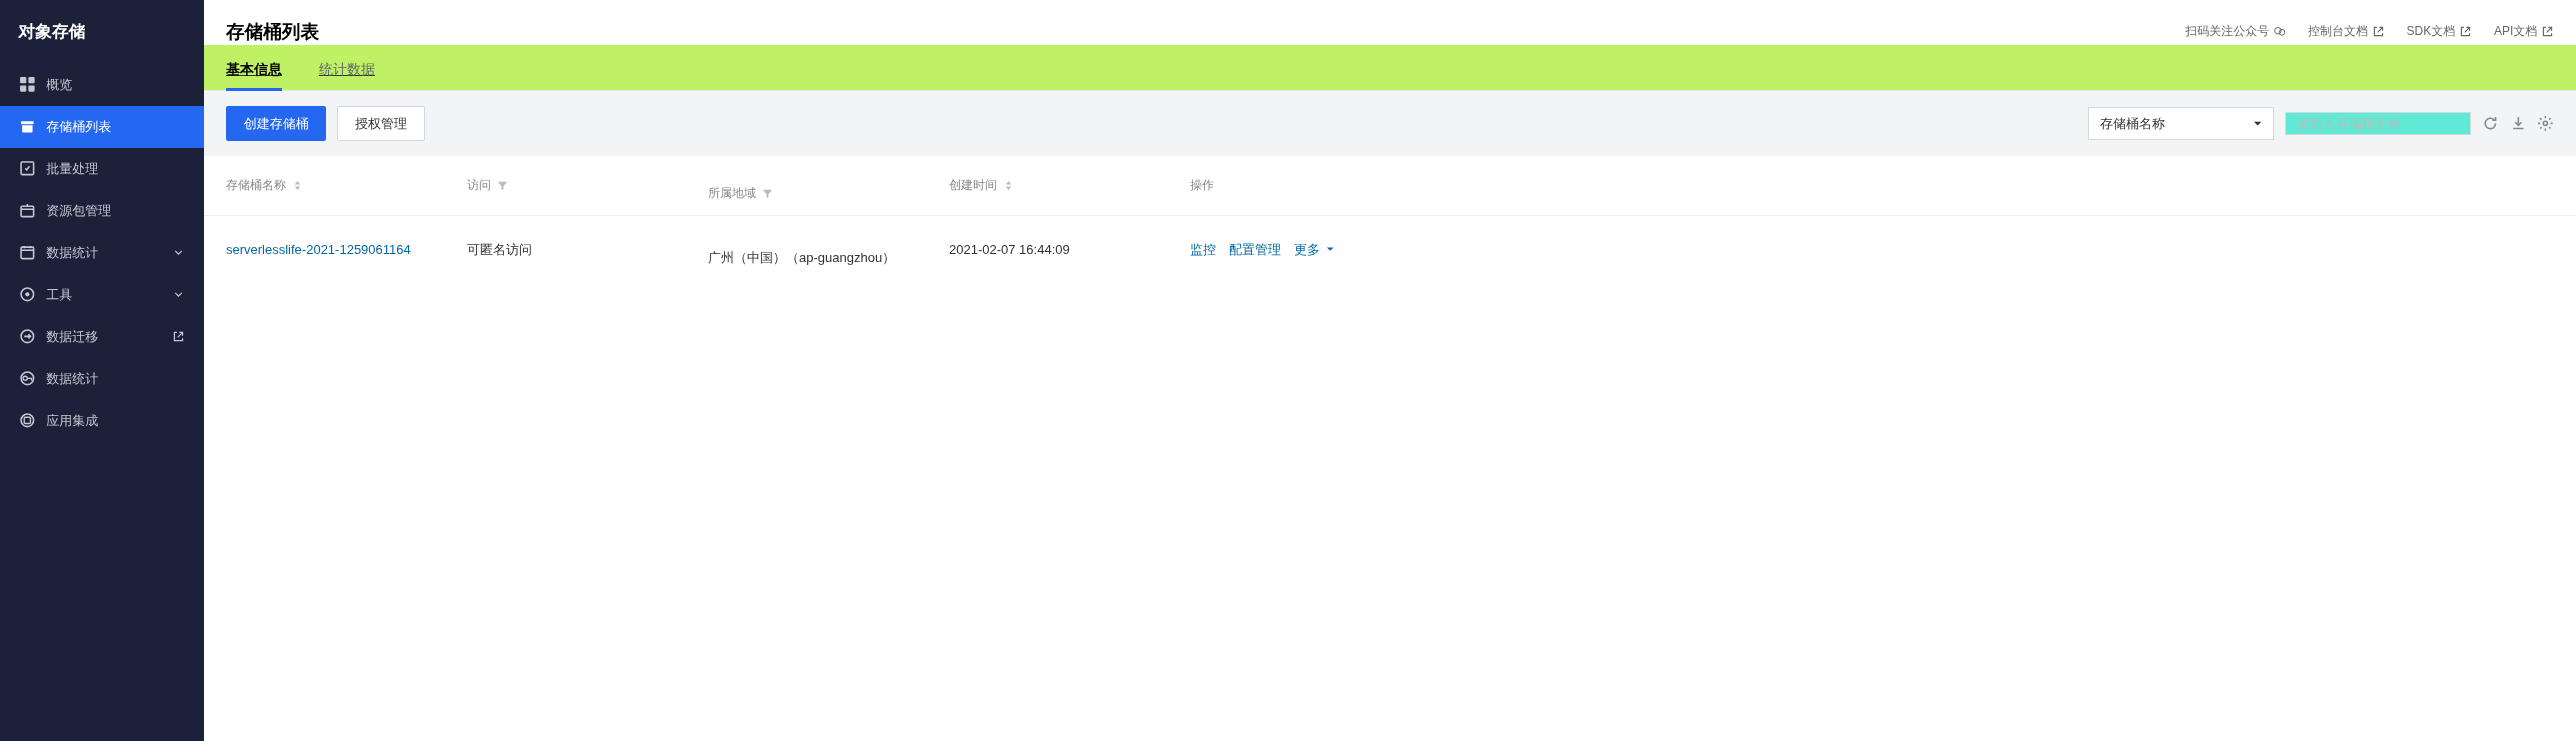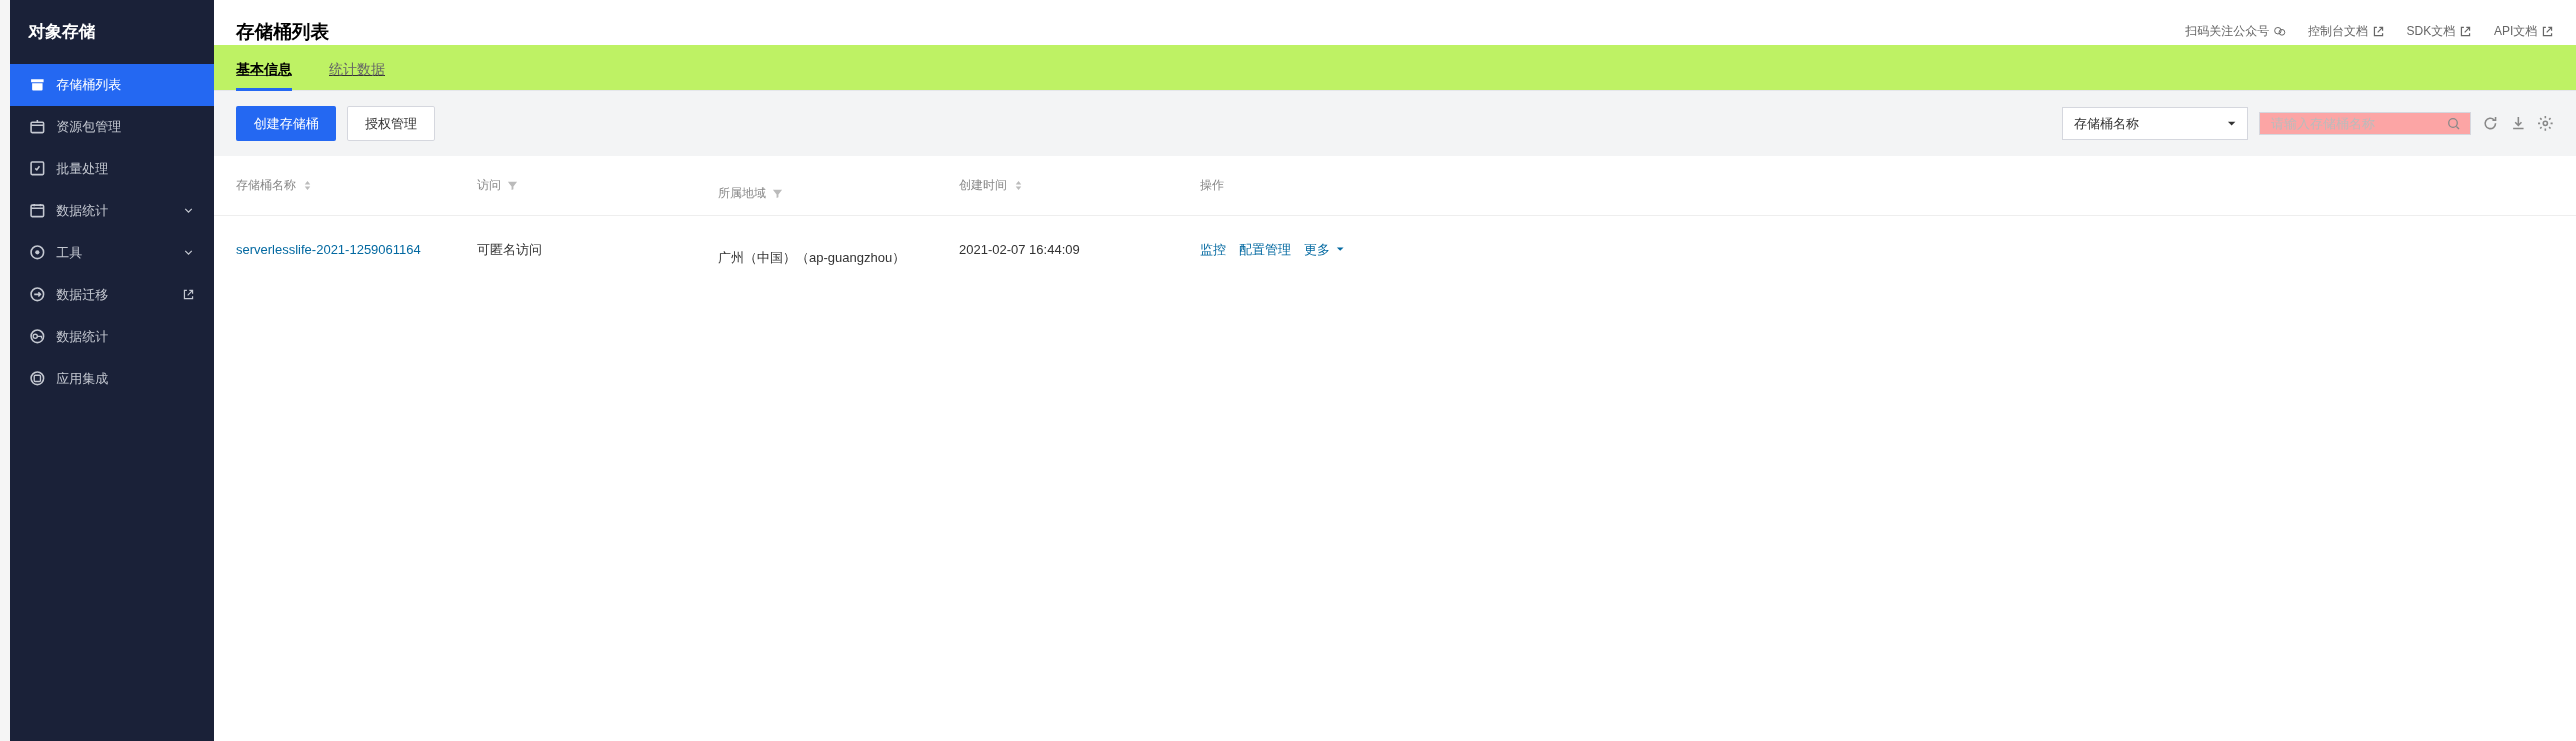--- a/index.html
+++ b/index.html
@@ -1,17 +1,17 @@
 <!DOCTYPE html>
 <html style="font-size:15px"><head>
   <meta charset="utf-8">
   <style>
     * { margin: 0; padding: 0; box-sizing: border-box; }
     body { font-family: -apple-system, BlinkMacSystemFont, "PingFang SC", "Microsoft YaHei", sans-serif; font-size: 13px; color: #333; background: #f5f5f5; }
-    .app { display: flex; min-height: 741px; padding-left: 10px; }
+    .app { display: flex; min-height: 741px; }
     
     
     .sidebar { width: 204px; background: #1a2138; color: #c4c8d1; flex-shrink: 0; }
     .sidebar-title { font-size: 16.7px; font-weight: 600; color: #fff; padding: 20.4px 18.6px; }
     .sidebar-menu { list-style: none; }
     .sidebar-item { display: flex; align-items: center; padding: 12px 18.6px; cursor: pointer; position: relative; }
     .sidebar-item.active { background: #2468f2; color: #fff; }
     .sidebar-item .icon { width: 16.7px; height: 16.7px; margin-right: 11px; flex-shrink: 0; display: flex; align-items: center; justify-content: center; }
     .sidebar-item .label { flex: 1; font-size: 13px; }
     .sidebar-item .ext-icon { width: 13px; height: 13px; margin-left: 5.6px; }
@@ -29,21 +29,21 @@
     .tab { padding-bottom: 11px; cursor: pointer; font-size: 14px; color: #666; position: relative; }
     .tab.active { color: #000; font-weight: 600; }
     .tab.active::after { content: ''; position: absolute; bottom: -0.9px; left: 0; right: 0; height: 2.8px; background: #2468f2; }
 
     .toolbar { display: flex; align-items: center; padding: 15px 22px; background: #f3f4f5; gap: 11px; }
     .btn { padding: 7.4px 16.7px; border: 0.9px solid transparent; border-radius: 1.9px; cursor: pointer; font-size: 13px; }
     .btn-primary { background: #2468f2; color: #fff; }
     .btn-secondary { background: #fff; border-color: #d5d7de; color: #333; }
     .toolbar-right { margin-left: auto; display: flex; gap: 11px; align-items: center; }
     .select { display: flex; align-items: center; background: #fff; border: 0.9px solid #d5d7de; padding: 6.5px 11px; width: 186px; cursor: pointer; justify-content: space-between; color: #333; }
-    .search-box { display: flex; align-items: center; background: #fca5a5; border: 0.9px solid #d5d7de; padding: 1.9px 9.3px 1.9px 11px; width: 212px; }
+    .search-box { display: flex; align-items: center; background: #5eead4; border: 0.9px solid #d5d7de; padding: 1.9px 9.3px 1.9px 11px; width: 186px; }
     .search-box input { border: none; outline: none; flex: 1; font-size: 13px; background: transparent; }
     .search-box input::placeholder { color: #bbb; }
     .toolbar-icon { width: 16.7px; height: 16.7px; color: #888; cursor: pointer; display: flex; align-items: center; justify-content: center; }
 
     .table { width: 100%; background: #fff; }
     .table-header { display: flex; padding: 13px 22px; color: #888; font-size: 12px; border-bottom: 0.9px solid #eee; }
     .table-row { display: flex; padding: 16.7px 22px; font-size: 13px; }
     .col { display: flex; align-items: center; gap: 5.6px; }
     .col-name { flex: 0 0 241px; }
     .col-access { flex: 0 0 241px; }
@@ -56,45 +56,56 @@
 
     svg { fill: currentColor; }
   </style>
 </head>
 <body>
 
 <div class="app">
   <aside class="sidebar">
     <div class="sidebar-title">对象存储</div>
     <ul class="sidebar-menu">
+      <li class="sidebar-item">
+        <span class="icon">
+            <svg viewBox="0 0 16 16">
+              <rect x="1" y="1" width="6" height="6" rx="1"></rect>
+              <rect x="9" y="1" width="6" height="6" rx="1"></rect>
+              <rect x="1" y="9" width="6" height="6" rx="1"></rect>
+              <rect x="9" y="9" width="6" height="6" rx="1"></rect>
+            </svg>
+          </span>
+        <span class="label">概览</span>
+      </li>
       <li class="sidebar-item active">
         <span class="icon">
             <svg viewBox="0 0 16 16">
               <path d="M2 3h12v3H2zM3 7h10v6a1 1 0 01-1 1H4a1 1 0 01-1-1z"></path>
             </svg>
           </span>
         <span class="label">存储桶列表</span>
+      </li>
+      <li class="sidebar-item">
+        <span class="icon">
+            <svg viewBox="0 0 16 16">
+              <rect x="2" y="2" width="12" height="12" rx="1" fill="none" stroke="currentColor" stroke-width="1.5"></rect>
+              <path d="M6 8l1.5 1.5L10 6" fill="none" stroke="currentColor" stroke-width="1.5"></path>
+            </svg>
+          </span>
+        <span class="label">批量处理</span>
       </li>
       <li class="sidebar-item">
         <span class="icon">
             <svg viewBox="0 0 16 16">
               <rect x="2" y="4" width="12" height="10" rx="1" fill="none" stroke="currentColor" stroke-width="1.5"></rect>
               <path d="M2 7h12M8 4V2" stroke="currentColor" stroke-width="1.5"></path>
             </svg>
           </span>
         <span class="label">资源包管理</span>
-      </li>
-      <li class="sidebar-item">
-        <span class="icon">
-            <svg viewBox="0 0 16 16">
-              <rect x="2" y="2" width="12" height="12" rx="1" fill="none" stroke="currentColor" stroke-width="1.5"></rect>
-              <path d="M6 8l1.5 1.5L10 6" fill="none" stroke="currentColor" stroke-width="1.5"></path>
-            </svg>
-          </span>
-        <span class="label">批量处理</span>
       </li>
       <li class="sidebar-item">
         <span class="icon">
             <svg viewBox="0 0 16 16">
               <rect x="2" y="3" width="12" height="11" rx="1" fill="none" stroke="currentColor" stroke-width="1.5"></rect>
               <path d="M2 6h12M5 2v2M11 2v2" stroke="currentColor" stroke-width="1.5"></path>
             </svg>
           </span>
         <span class="label">数据统计</span>
         <span class="chevron"><svg viewBox="0 0 16 16">

